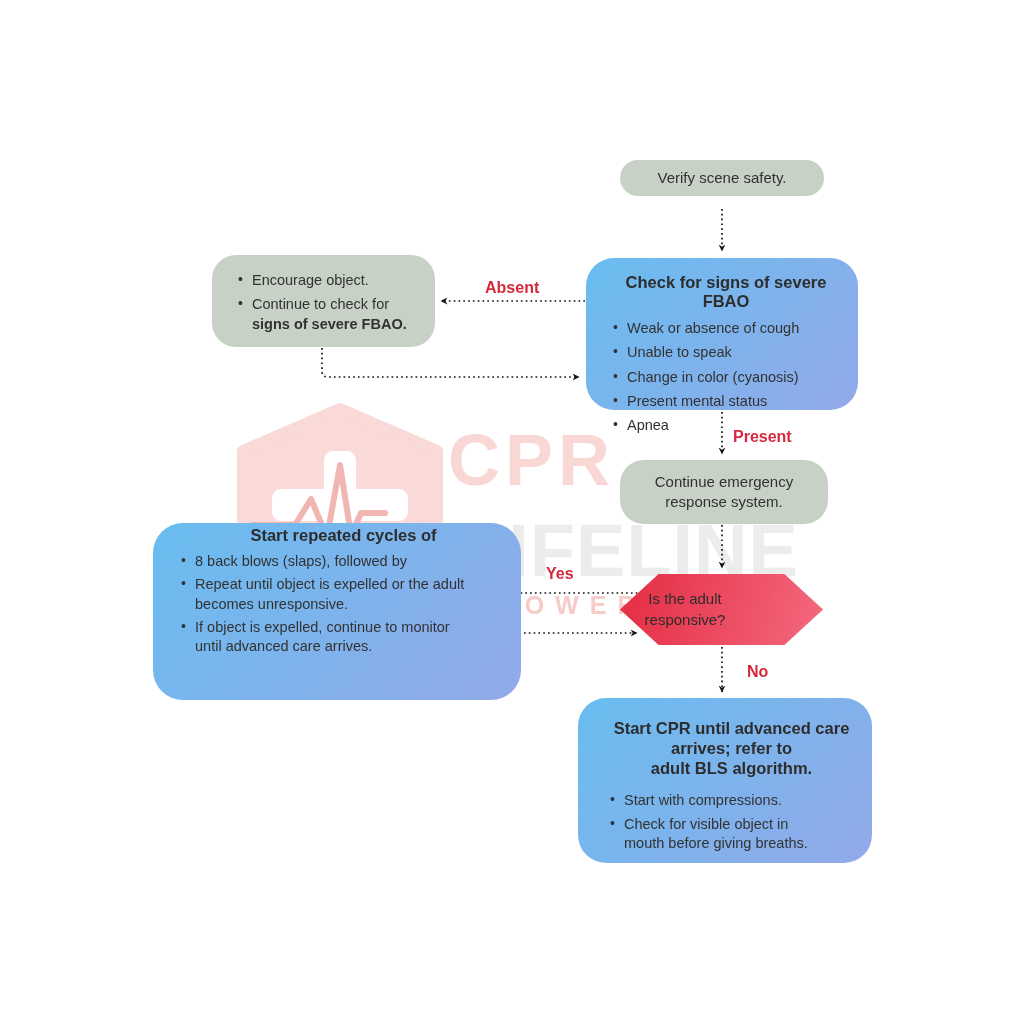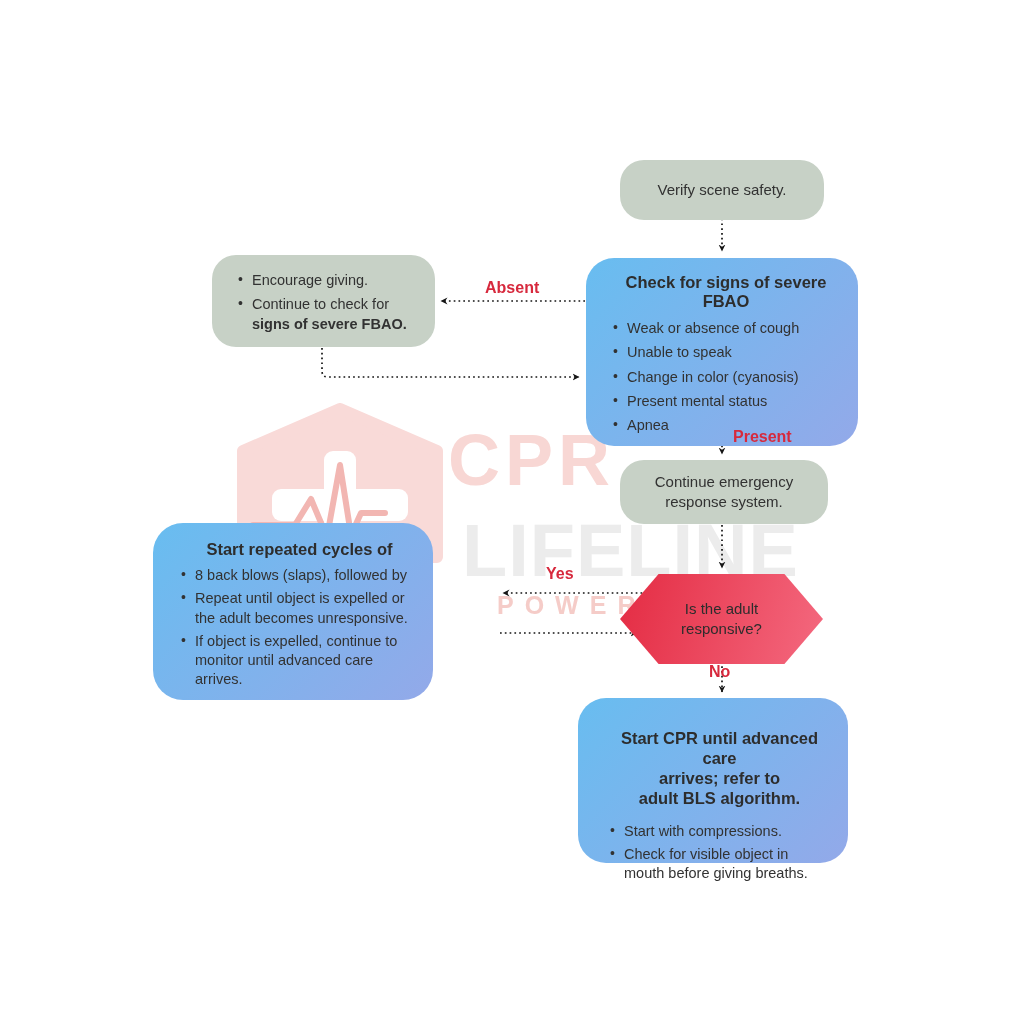--- a/index.html
+++ b/index.html
@@ -45,51 +45,51 @@
   }
   .blue{
     background:linear-gradient(135deg,var(--blue-from,#68bdf0) 0%,var(--blue-to,#93a9e9) 100%);
     border-radius:28px;
   }
   .node-title{font-weight:bold;font-size:16.5px;text-align:center;color:#2d2d2d;}
   ul.bullets{margin:0;padding:0;list-style:none;font-size:14.5px;line-height:1.33;}
   ul.bullets li{position:relative;padding-left:15px;margin:0 0 5px 0;}
   ul.bullets li:before{content:"\2022";position:absolute;left:1px;top:-1px;font-size:14px;}
 
-  .verify-box{left:620px;top:160px;width:204px;height:60px;}
-  .check-box{left:586px;top:258px;width:272px;height:188px;padding:15px 18px 12px 26px;}
+  .verify-box{left:620px;top:160px;width:204px;height:36px;}
+  .check-box{left:586px;top:258px;width:272px;height:152px;padding:15px 18px 12px 26px;}
   .check-box .node-title{margin-bottom:8px;}
   .encourage-box{left:212px;top:255px;width:223px;height:92px;padding:16px 10px 10px 25px;}
   .encourage-box strong{display:block;}
   .activate-box{left:620px;top:460px;width:208px;height:64px;padding:0 18px;}
   .decision-hex{
-    left:620px;top:574px;width:203px;height:90px;z-index:2;position:absolute;
+    left:620px;top:574px;width:203px;height:71px;z-index:2;position:absolute;
     background:linear-gradient(105deg,var(--red-from,#e42c43) 0%,var(--red-to,#f4697f) 100%);
     clip-path:polygon(0% 50%, 19% 0%, 81% 0%, 100% 50%, 81% 100%, 19% 100%);
-    display:flex;align-items:center;justify-content:center;text-align:center;
+    display:flex;align-items:center;justify-content:flex-start;text-align:center;
     font-size:15px;line-height:1.35;color:#2d2d2d;
   }
   .decision-hex .inner{width:130px;}
-  .cycles-box{left:153px;top:523px;width:280px;height:177px;padding:17px 14px 10px 27px;}
+  .cycles-box{left:153px;top:523px;width:368px;height:177px;padding:3px 14px 10px 27px;}
   .cycles-box .node-title{margin-bottom:7px;}
   .cycles-box ul.bullets li{max-width:276px;margin-bottom:4px;}
-  .cpr-box{left:578px;top:698px;width:270px;height:165px;padding:30px 18px 10px 31px;}
+  .cpr-box{left:578px;top:698px;width:294px;height:165px;padding:20px 18px 10px 31px;}
   .cpr-box .title-line{display:block;font-weight:bold;font-size:16.5px;line-height:1.22;color:#2d2d2d;}
   .cpr-box .title-wrap{text-align:center;margin-bottom:13px;}
   .cpr-box ul.bullets li{max-width:202px;margin-bottom:4px;}
 
   
   .branch-label{
     position:absolute;z-index:3;font-size:16px;font-weight:bold;
     color:var(--label-red,#d7293d);line-height:1;
   }
   .lbl-absent{left:485px;top:280px;}
   .lbl-present{left:733px;top:429px;}
   .lbl-yes{left:546px;top:566px;}
-  .lbl-no{left:709px;top:664px;}
+  .lbl-no{left:747px;top:664px;}
 </style>
 </head>
 <body>
 
 <div class="canvas">
 
   <div class="watermark">
     <svg width="206" height="160" style="position:absolute;left:237px;top:403px;">
       <polygon points="103,6 200,48 200,154 6,154 6,48" fill="#f9dad8" stroke="#f9dad8" stroke-width="12" stroke-linejoin="round"></polygon>
       <rect x="87" y="48" width="32" height="112" rx="9" fill="#ffffff"></rect>
@@ -127,21 +127,21 @@
       <li>Weak or absence of cough</li>
       <li>Unable to speak</li>
       <li>Change in color (cyanosis)</li>
       <li>Present mental status</li>
       <li>Apnea</li>
     </ul>
   </div>
 
   <div class="node sage encourage-box" style="display:block;text-align:left;border-radius:24px;">
     <ul class="bullets">
-      <li>Encourage giving.</li>
+      <li>Encourage object.</li>
       <li>
         <span>Continue to check for</span>
         <strong>signs of severe FBAO.</strong>
       </li>
     </ul>
   </div>
 
   <div class="node sage activate-box">
     <span>Continue emergency response system.</span>
   </div>

